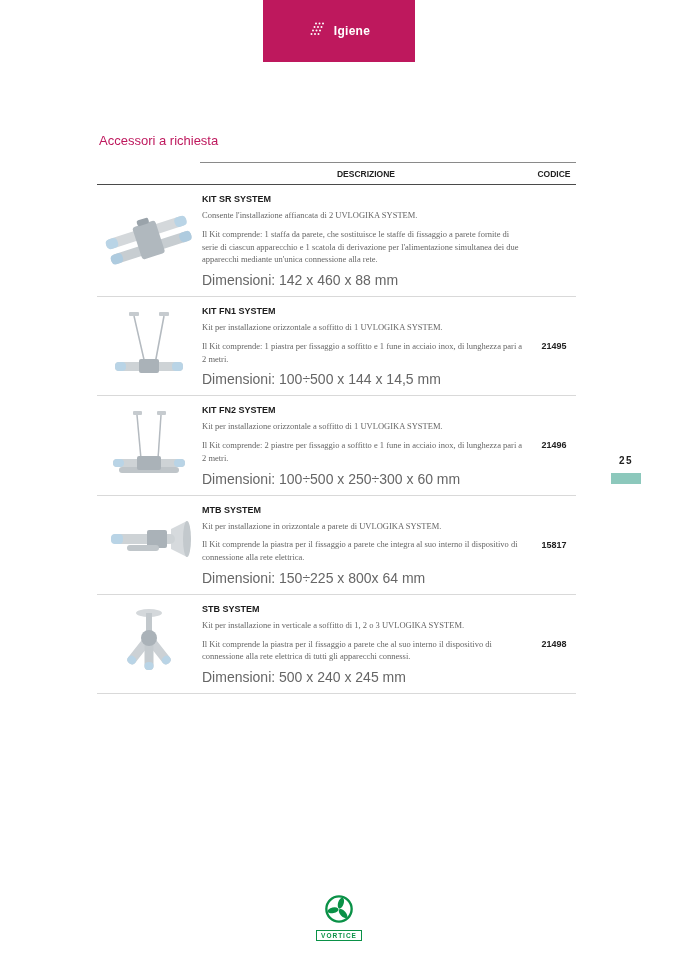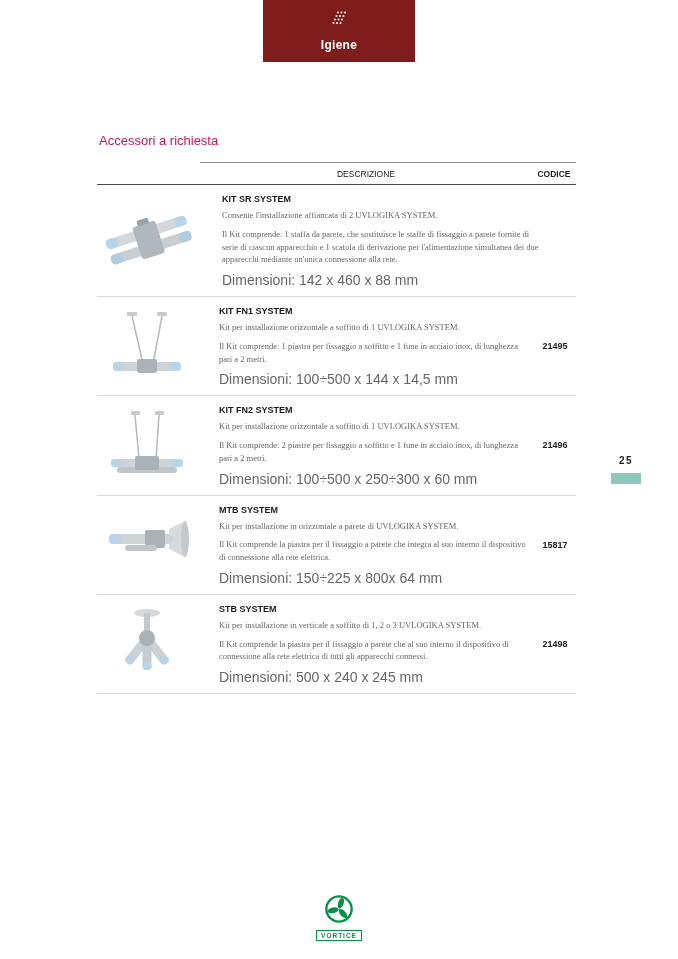--- a/index.html
+++ b/index.html
@@ -1,37 +1,37 @@
 <!DOCTYPE html>
 <html><head>
 <meta charset="utf-8">
 <style>
   * { box-sizing: border-box; margin: 0; padding: 0; }
   body { background:#fff; font-family:"Liberation Sans", sans-serif; }
   .page { position:relative; width:678px; height:959px; background:#ffffff; margin:0 auto; overflow:hidden; }
 
   
-  .banner { position:absolute; left:263px; top:0; width:152px; height:62px; background:#7f1d1d;
-            display:flex; align-items:center; justify-content:center; gap:8px;flex-direction:column; }
+  .banner { position:absolute; left:263px; top:0; width:152px; height:62px; background:#be185d;
+            display:flex; align-items:center; justify-content:center; gap:8px; }
   .banner-label { color:#ffffff; font-size:12px; font-weight:bold; letter-spacing:0.3px; }
 
   
   .section-title { position:absolute; left:99px; top:133px; font-size:13px; font-weight:normal; color:#be185d; }
 
   
   .table { position:absolute; left:97px; top:162px; width:479px; }
   .thead { display:flex; border-bottom:1px solid #4a4a4a; }
   .th-img { width:103px; }
-  .th-desc { width:332px; text-align:center; font-size:8.5px; font-weight:normal; color:#222;
+  .th-desc { width:332px; text-align:center; font-size:8.5px; font-weight:bold; color:#222;
              padding:6px 0 5px; border-top:1px solid #8a8a8a; }
   .th-code { width:44px; text-align:center; font-size:8.5px; font-weight:bold; color:#222;
              padding:6px 0 5px; border-top:1px solid #8a8a8a; }
   .row { display:flex; border-bottom:1px solid #d9d9d9; }
   .cell-img { width:103px; display:flex; align-items:center; justify-content:center; padding:5px 4px; }
-  .cell-desc { width:332px; padding:9px 8px 8px 2px;margin-left:20px; }
+  .cell-desc { width:332px; padding:9px 8px 8px 2px; }
   .cell-code { width:44px; display:flex; align-items:center; justify-content:center;
                font-size:9px; font-weight:bold; color:#222; }
   .prod-name { font-size:9px; font-weight:bold; color:#1a1a1a; margin-bottom:5px; }
   .prod-text { font-size:8.5px; color:#666; line-height:1.5; margin-bottom:6px;font-family:Liberation Serif, serif; }
   .prod-dim  { font-size:14px; color:#666; }
 
   
   .page-number { position:absolute; left:619px; top:455px; font-size:10px; font-weight:bold;
                  color:#222; letter-spacing:1.5px; }
   .page-tab { position:absolute; left:611px; top:473px; width:30px; height:11px; background:#8cc8bc; }

